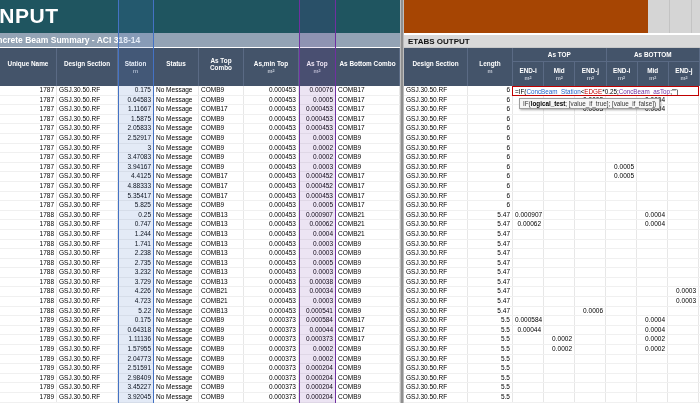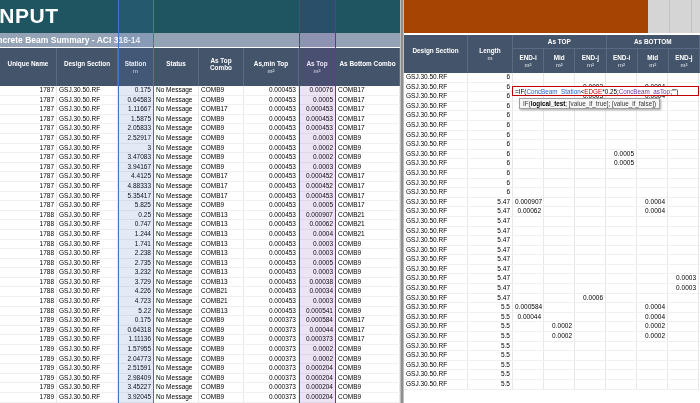--- a/index.html
+++ b/index.html
@@ -447,20 +447,23 @@
   </div>
 
   <div class="split"></div>
 
   <div class="pane right">
     <div class="band-orange">
       <div class="orange"></div>
       <div class="corner"></div>
     </div>
     <div class="gapR"></div>
+    <div class="etabs-band">
+      <span>ETABS OUTPUT</span>
+    </div>
 
     <div class="rheader">
       <div class="hcell rh-design">
         <div>Design Section</div>
         <div class="unit"></div>
       </div>
       <div class="hcell rh-length">
         <div>Length</div>
         <div class="unit">m</div>
       </div>

